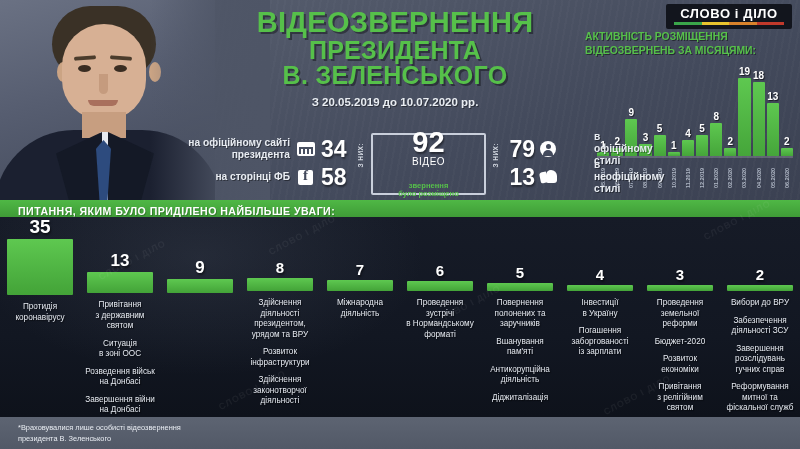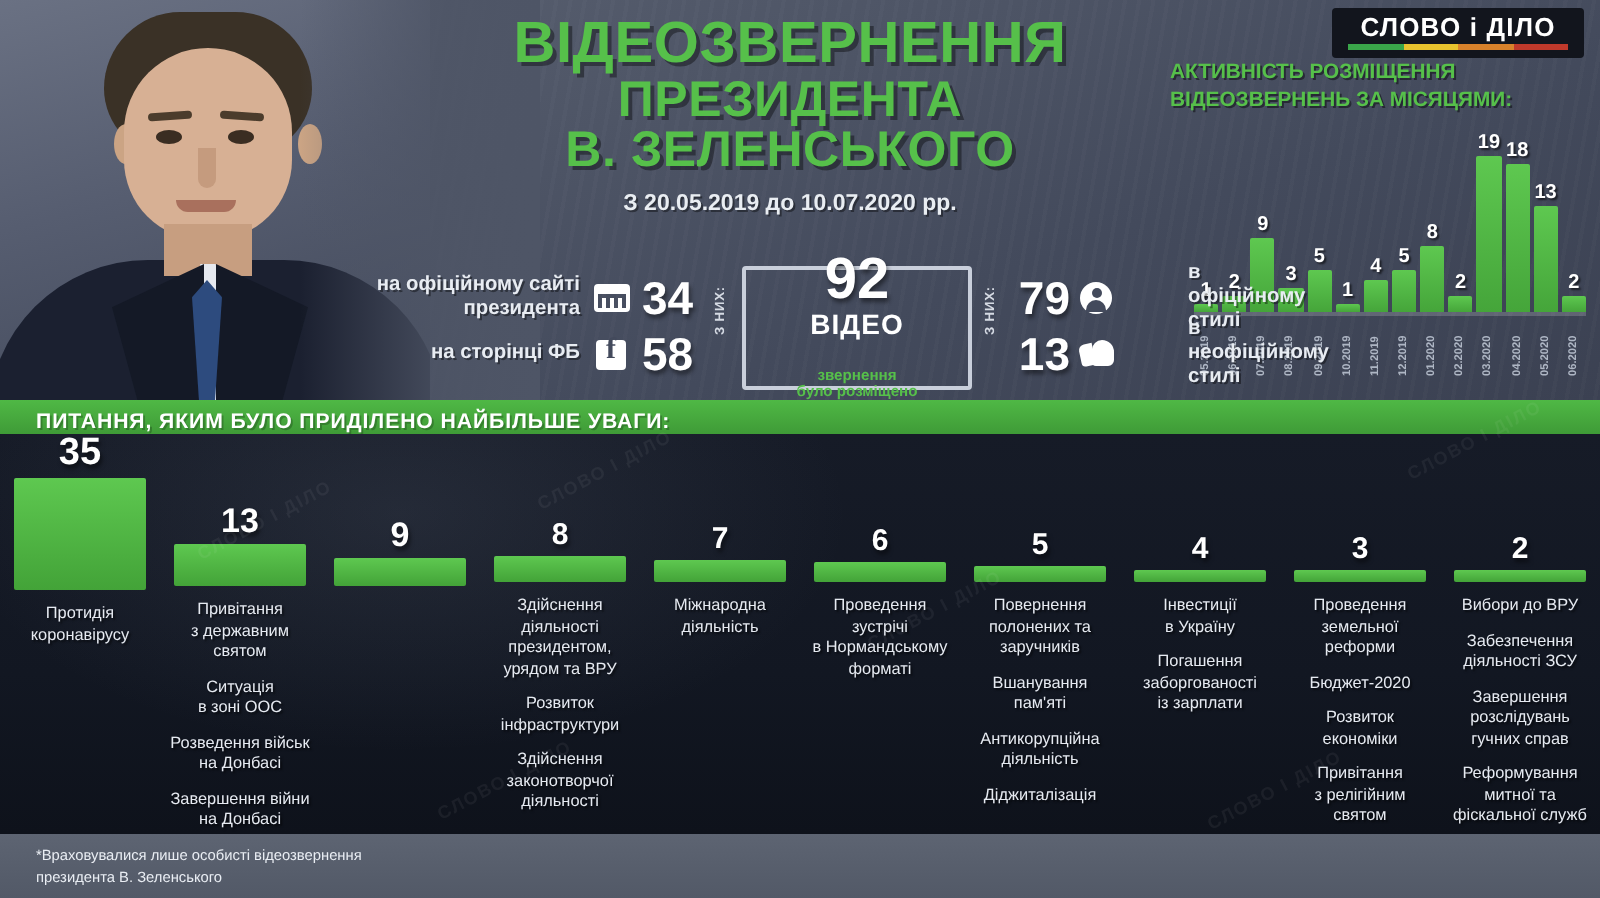--- a/index.html
+++ b/index.html
@@ -122,21 +122,21 @@
   .znyx { position:absolute; top:10px; width:10px; color:#d5dae3; font-size:6.6px;
     font-weight:bold; writing-mode:vertical-rl; transform:rotate(180deg);
     letter-spacing:.4px; }
   .znyx.a { left:182px; } .znyx.b { left:317px; }
 
   .center-box { position:absolute; left:196px; top:0; width:115px; height:62px;
     border:2px solid #c9cfdb; border-radius:2px; display:flex; flex-direction:column;
     align-items:center; justify-content:center; }
   .cb-92 { color:#fff; font-size:29px; font-weight:bold; line-height:.96;
     text-shadow:1px 2px 2px rgba(0,0,0,.45); }
-  .cb-video { color:#fff; font-size:14px; font-weight:bold; line-height:1; letter-spacing:.5px; }
+  .cb-video { color:#fff; font-size:10px; font-weight:normal; line-height:1; letter-spacing:.5px; }
   .cb-sub1 { color:#56c04a; font-size:7.6px; font-weight:bold; line-height:1.15; margin-top:15px; }
   .cb-sub2 { color:#56c04a; font-size:7.6px; font-weight:bold; line-height:1.15; }
 
   .stat-right { position:absolute; left:330px; top:2px; width:120px; }
   .sr-row { display:flex; align-items:center; gap:5px; height:28px; }
   .sr-num { color:#fff; font-size:23px; font-weight:bold; line-height:1; min-width:30px;
     text-align:right; text-shadow:1px 2px 2px rgba(0,0,0,.45); }
   .sr-icon { width:17px; height:17px; flex:none; position:relative; }
   .ico-formal { width:16px; height:16px; border-radius:50%; background:#fff; position:relative; }
   .ico-formal::before { content:""; position:absolute; left:5.5px; top:3px; width:5px;

